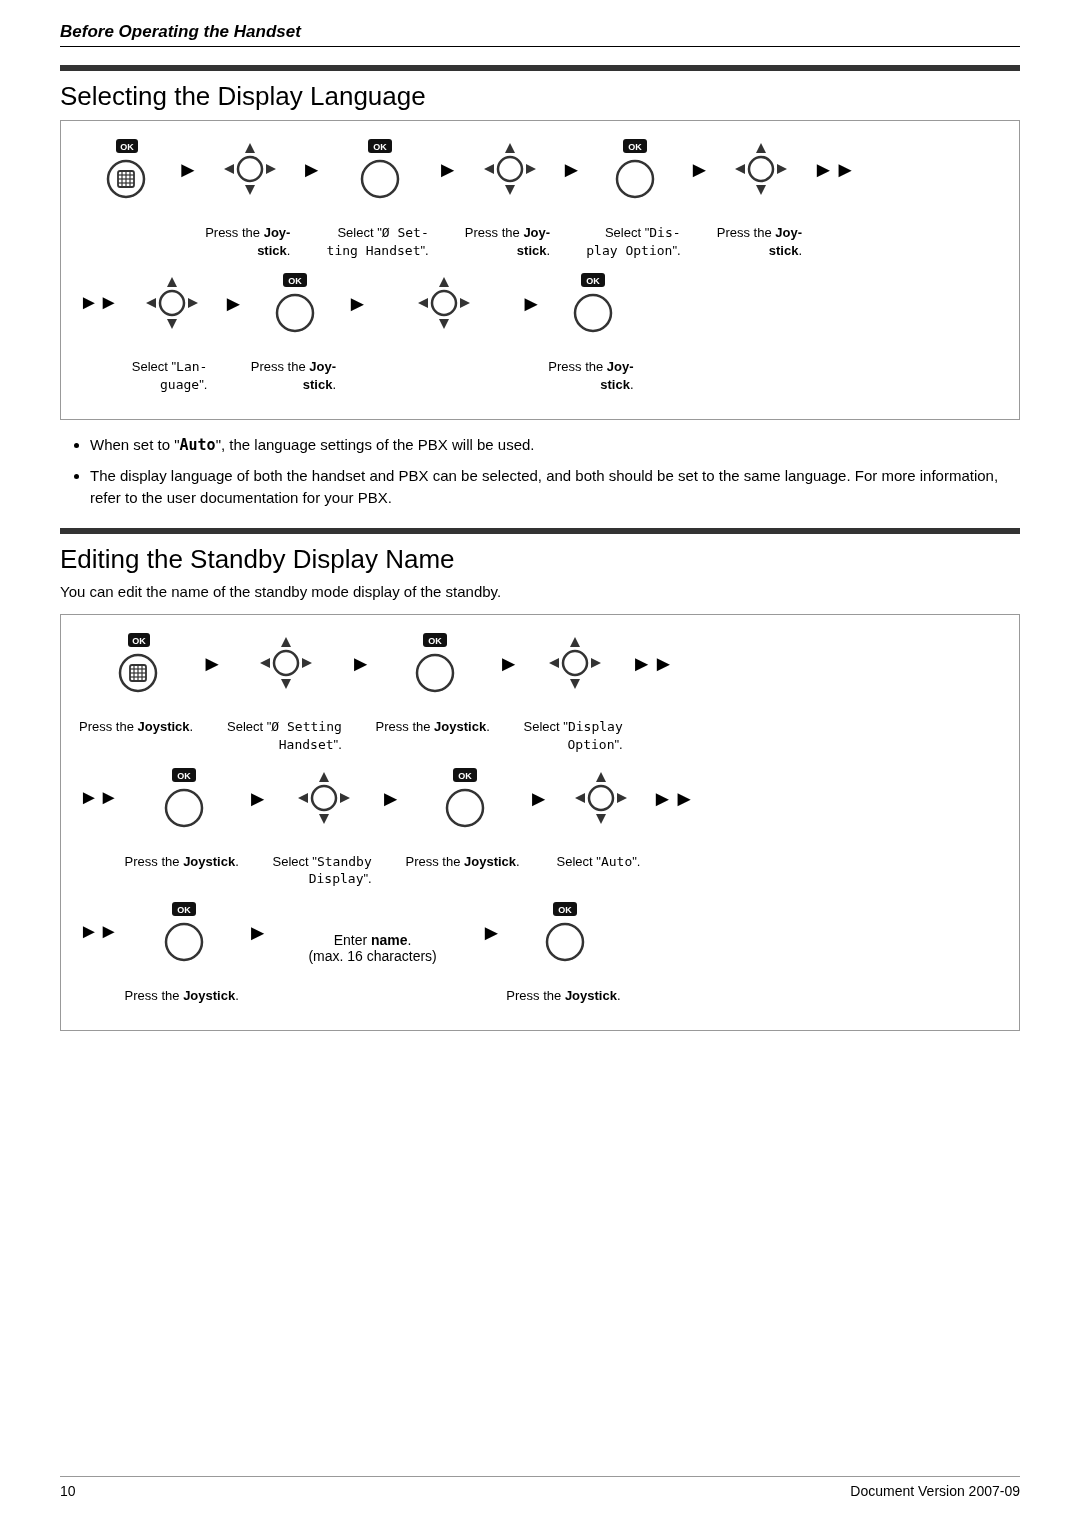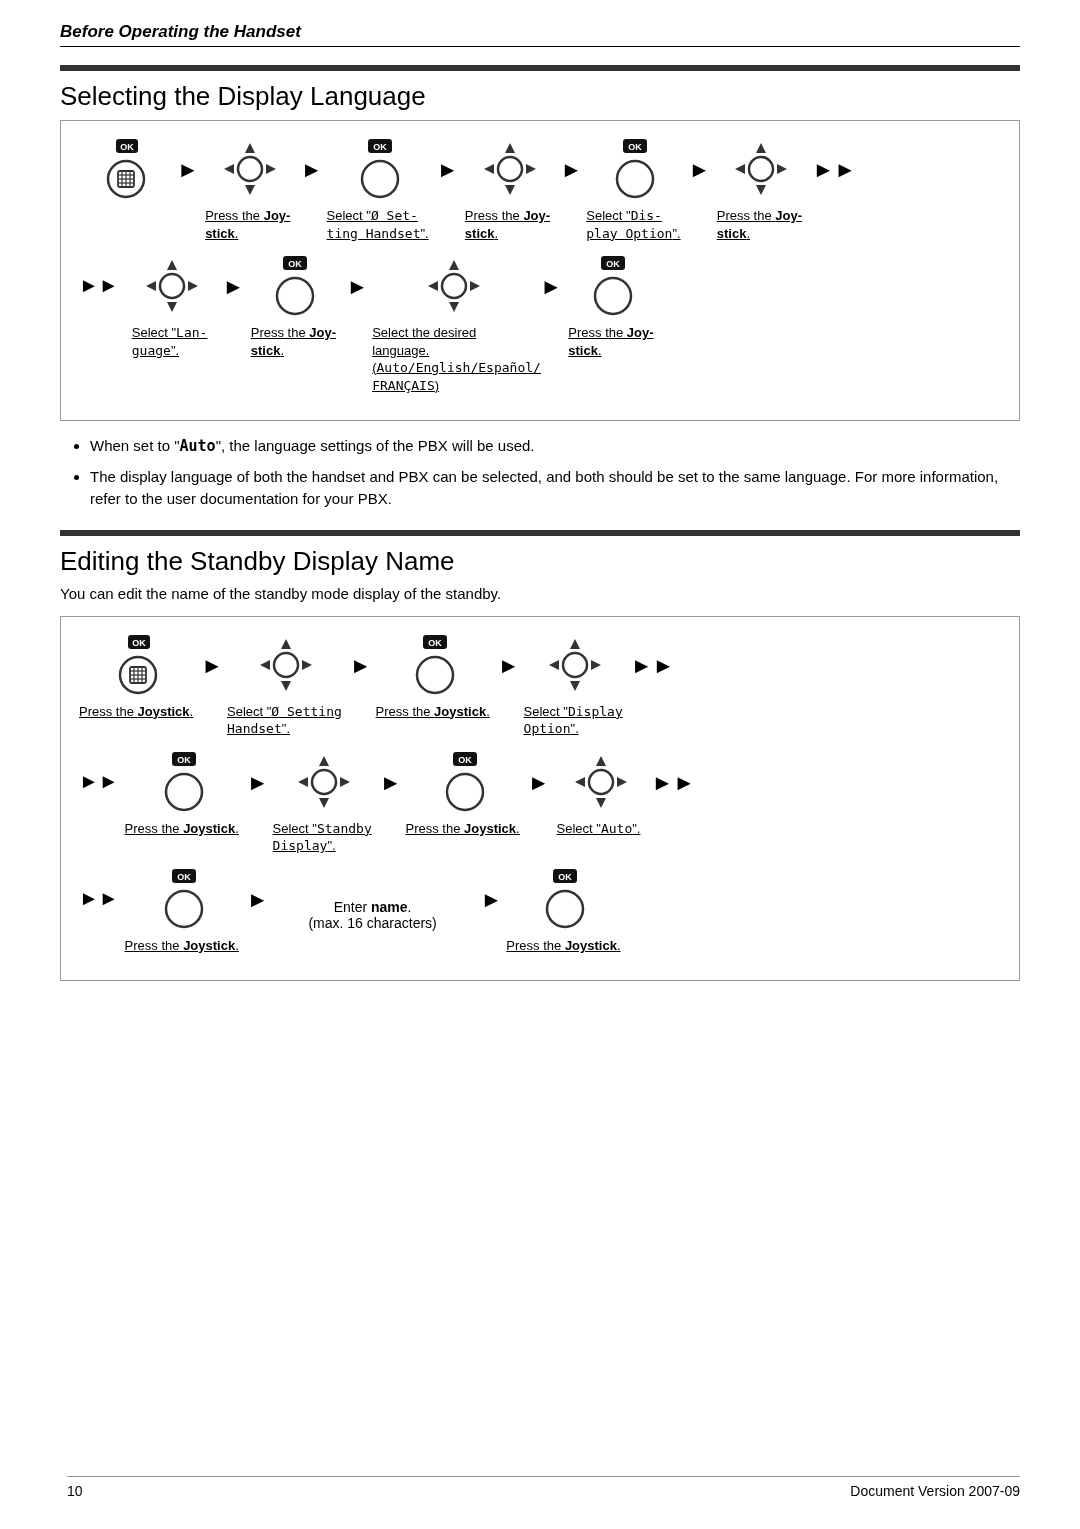--- a/index.html
+++ b/index.html
@@ -107,21 +107,21 @@
     }
     .bullet-list li {
       margin-bottom: 8px;
       line-height: 1.45;
     }
 
     
     .page-footer {
       position: absolute;
       bottom: 30px;
-      left: 67px;
+      left: 60px;
       right: 60px;
       border-top: 1px solid #999;
       padding-top: 6px;
       display: flex;
       justify-content: space-between;
       font-size: 14px;
     }
 
     
     svg { display: block; }
@@ -129,23 +129,22 @@
     .continuation-arrow {
       font-size: 20px;
       margin-top: 18px;
       margin-right: 6px;
       font-weight: bold;
     }
 
     .label-below {
       font-size: 13px;
       line-height: 1.35;
-      text-align: left;
-      margin-top: 4px;
-      text-decoration: underline;
+      text-align: right;
+      margin-top: 21px;
     }
   </style>
 </head>
 <body>
 
 <div class="page-container">
 
   <div class="page-header">
     <span class="page-header-title">Before Operating the Handset</span>
   </div>
@@ -292,21 +291,20 @@
       <div class="step-cell" style="min-width:140px;">
         <div class="step-icon">
           <svg width="56" height="60" viewBox="0 0 56 60">
             <polygon points="28,4 23,14 33,14" fill="#333"></polygon>
             <polygon points="28,56 23,46 33,46" fill="#333"></polygon>
             <polygon points="2,30 12,25 12,35" fill="#333"></polygon>
             <polygon points="54,30 44,25 44,35" fill="#333"></polygon>
             <circle cx="28" cy="30" r="12" fill="none" stroke="#333" stroke-width="2.5"></circle>
           </svg>
         </div>
-        <div class="label-below" style="max-width:160px;">Select the desired language.<br>(<code>Auto/English/Español/<br>FRANÇAIS</code>)</div>
       </div>
 
       <div class="arrow-right">►</div>
 
       <div class="step-cell">
         <div class="step-icon">
           <svg width="56" height="60" viewBox="0 0 56 60">
             <rect x="16" y="0" width="24" height="14" rx="3" fill="#111"></rect>
             <text x="28" y="11" text-anchor="middle" fill="white" font-size="9" font-weight="bold" font-family="Arial">OK</text>
             <circle cx="28" cy="40" r="18" fill="none" stroke="#333" stroke-width="2.5"></circle>

